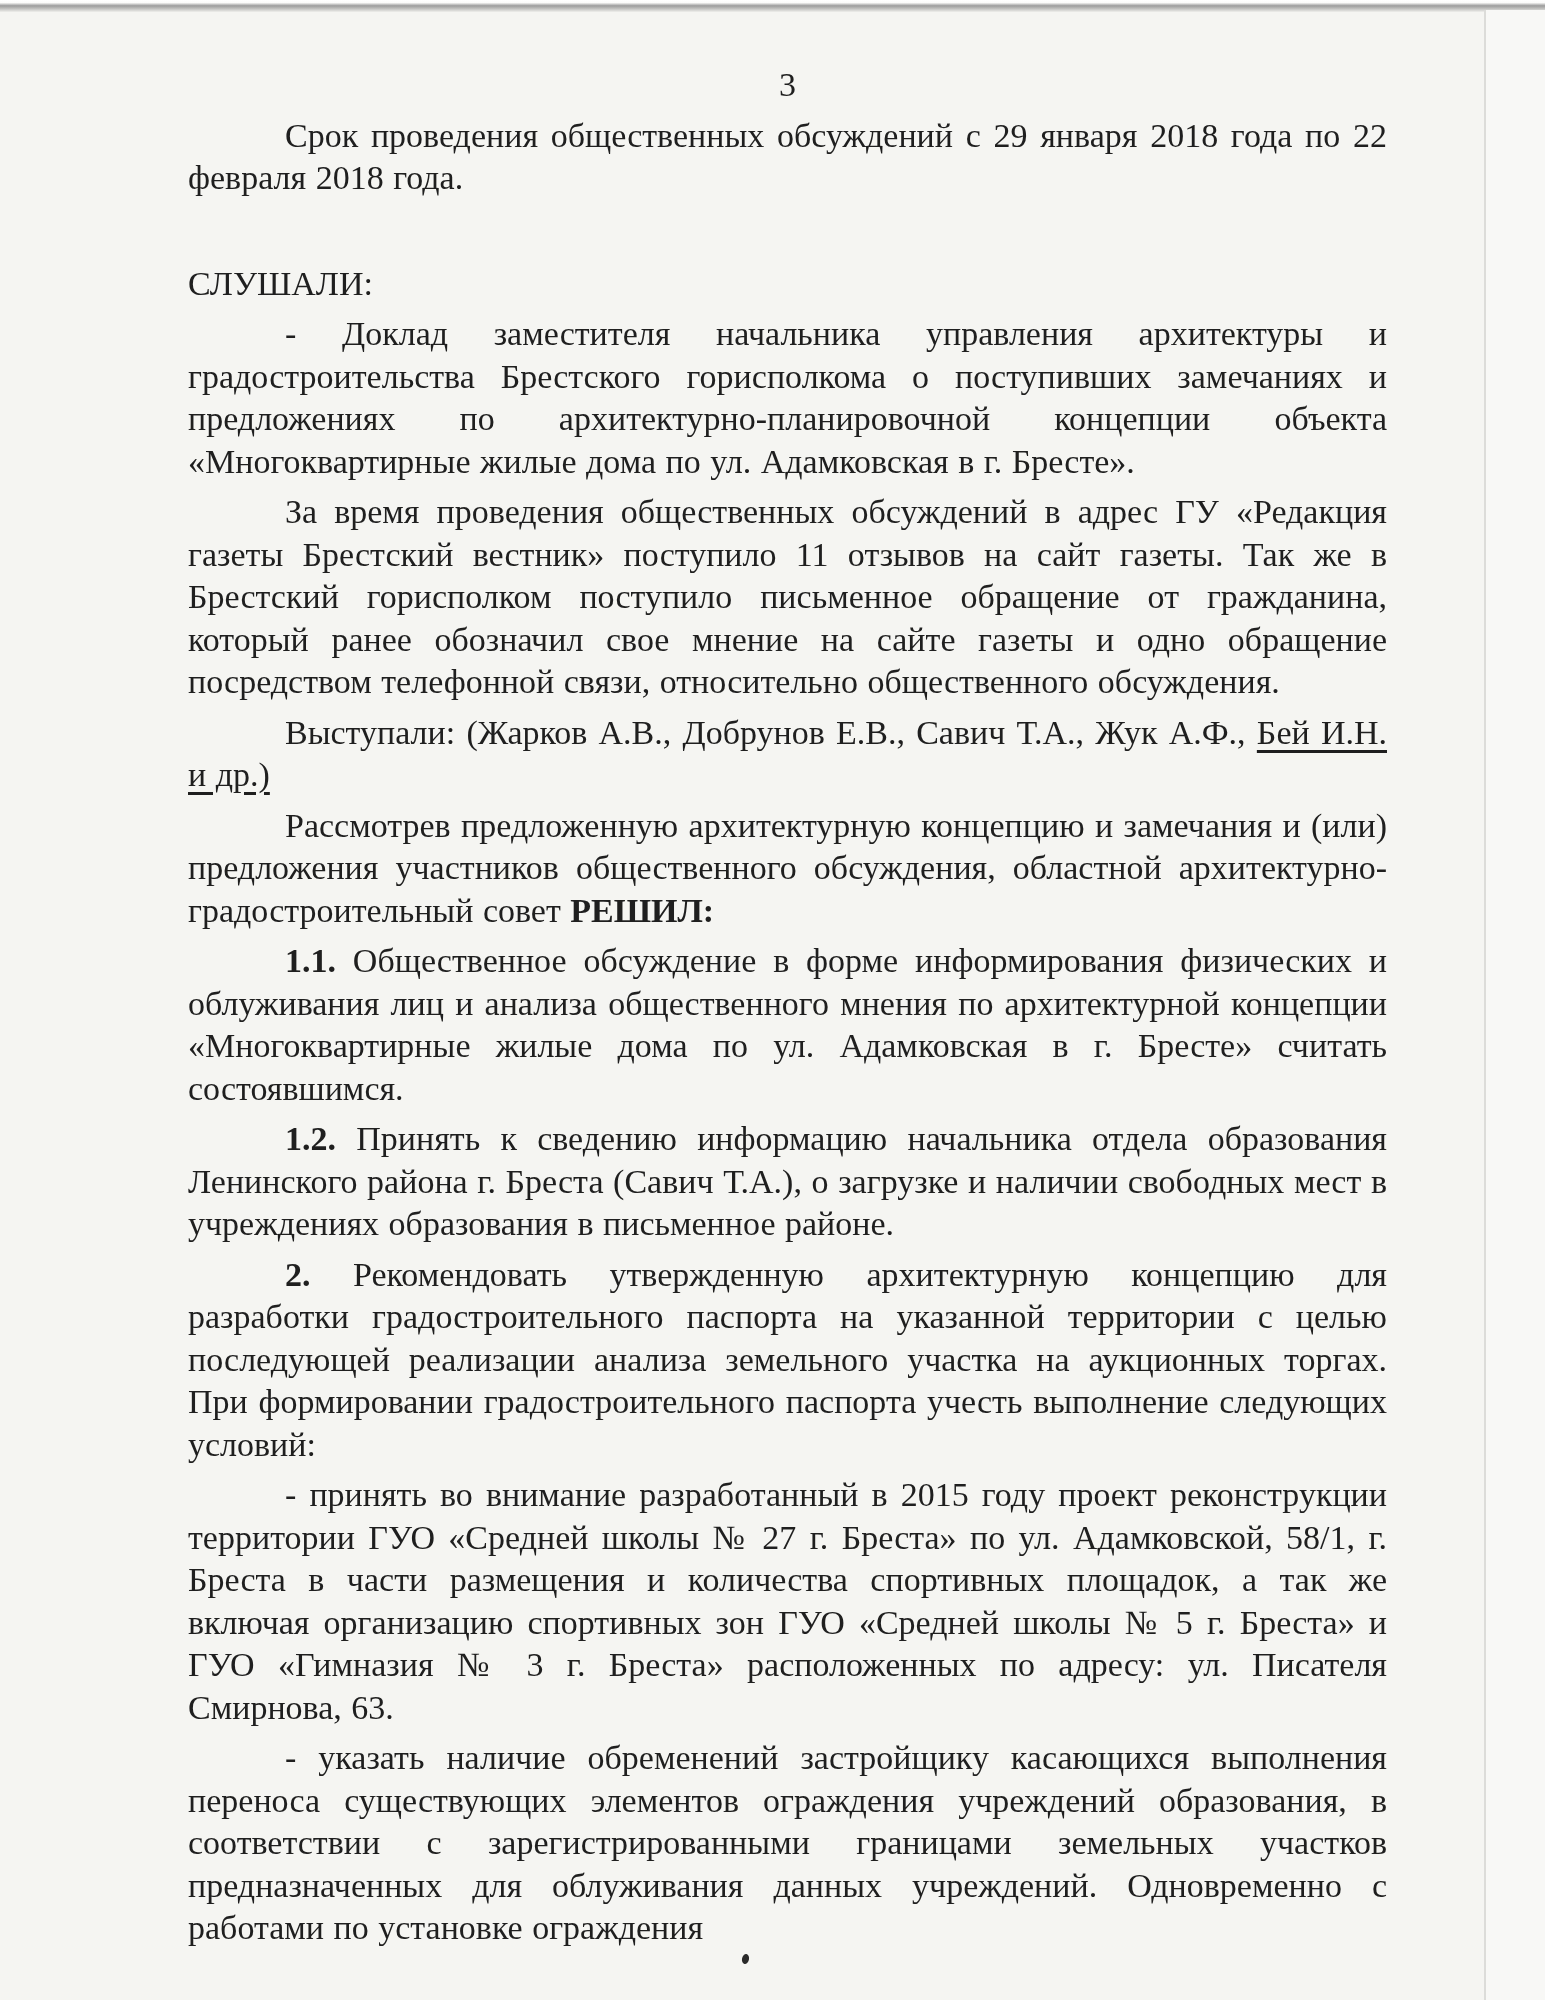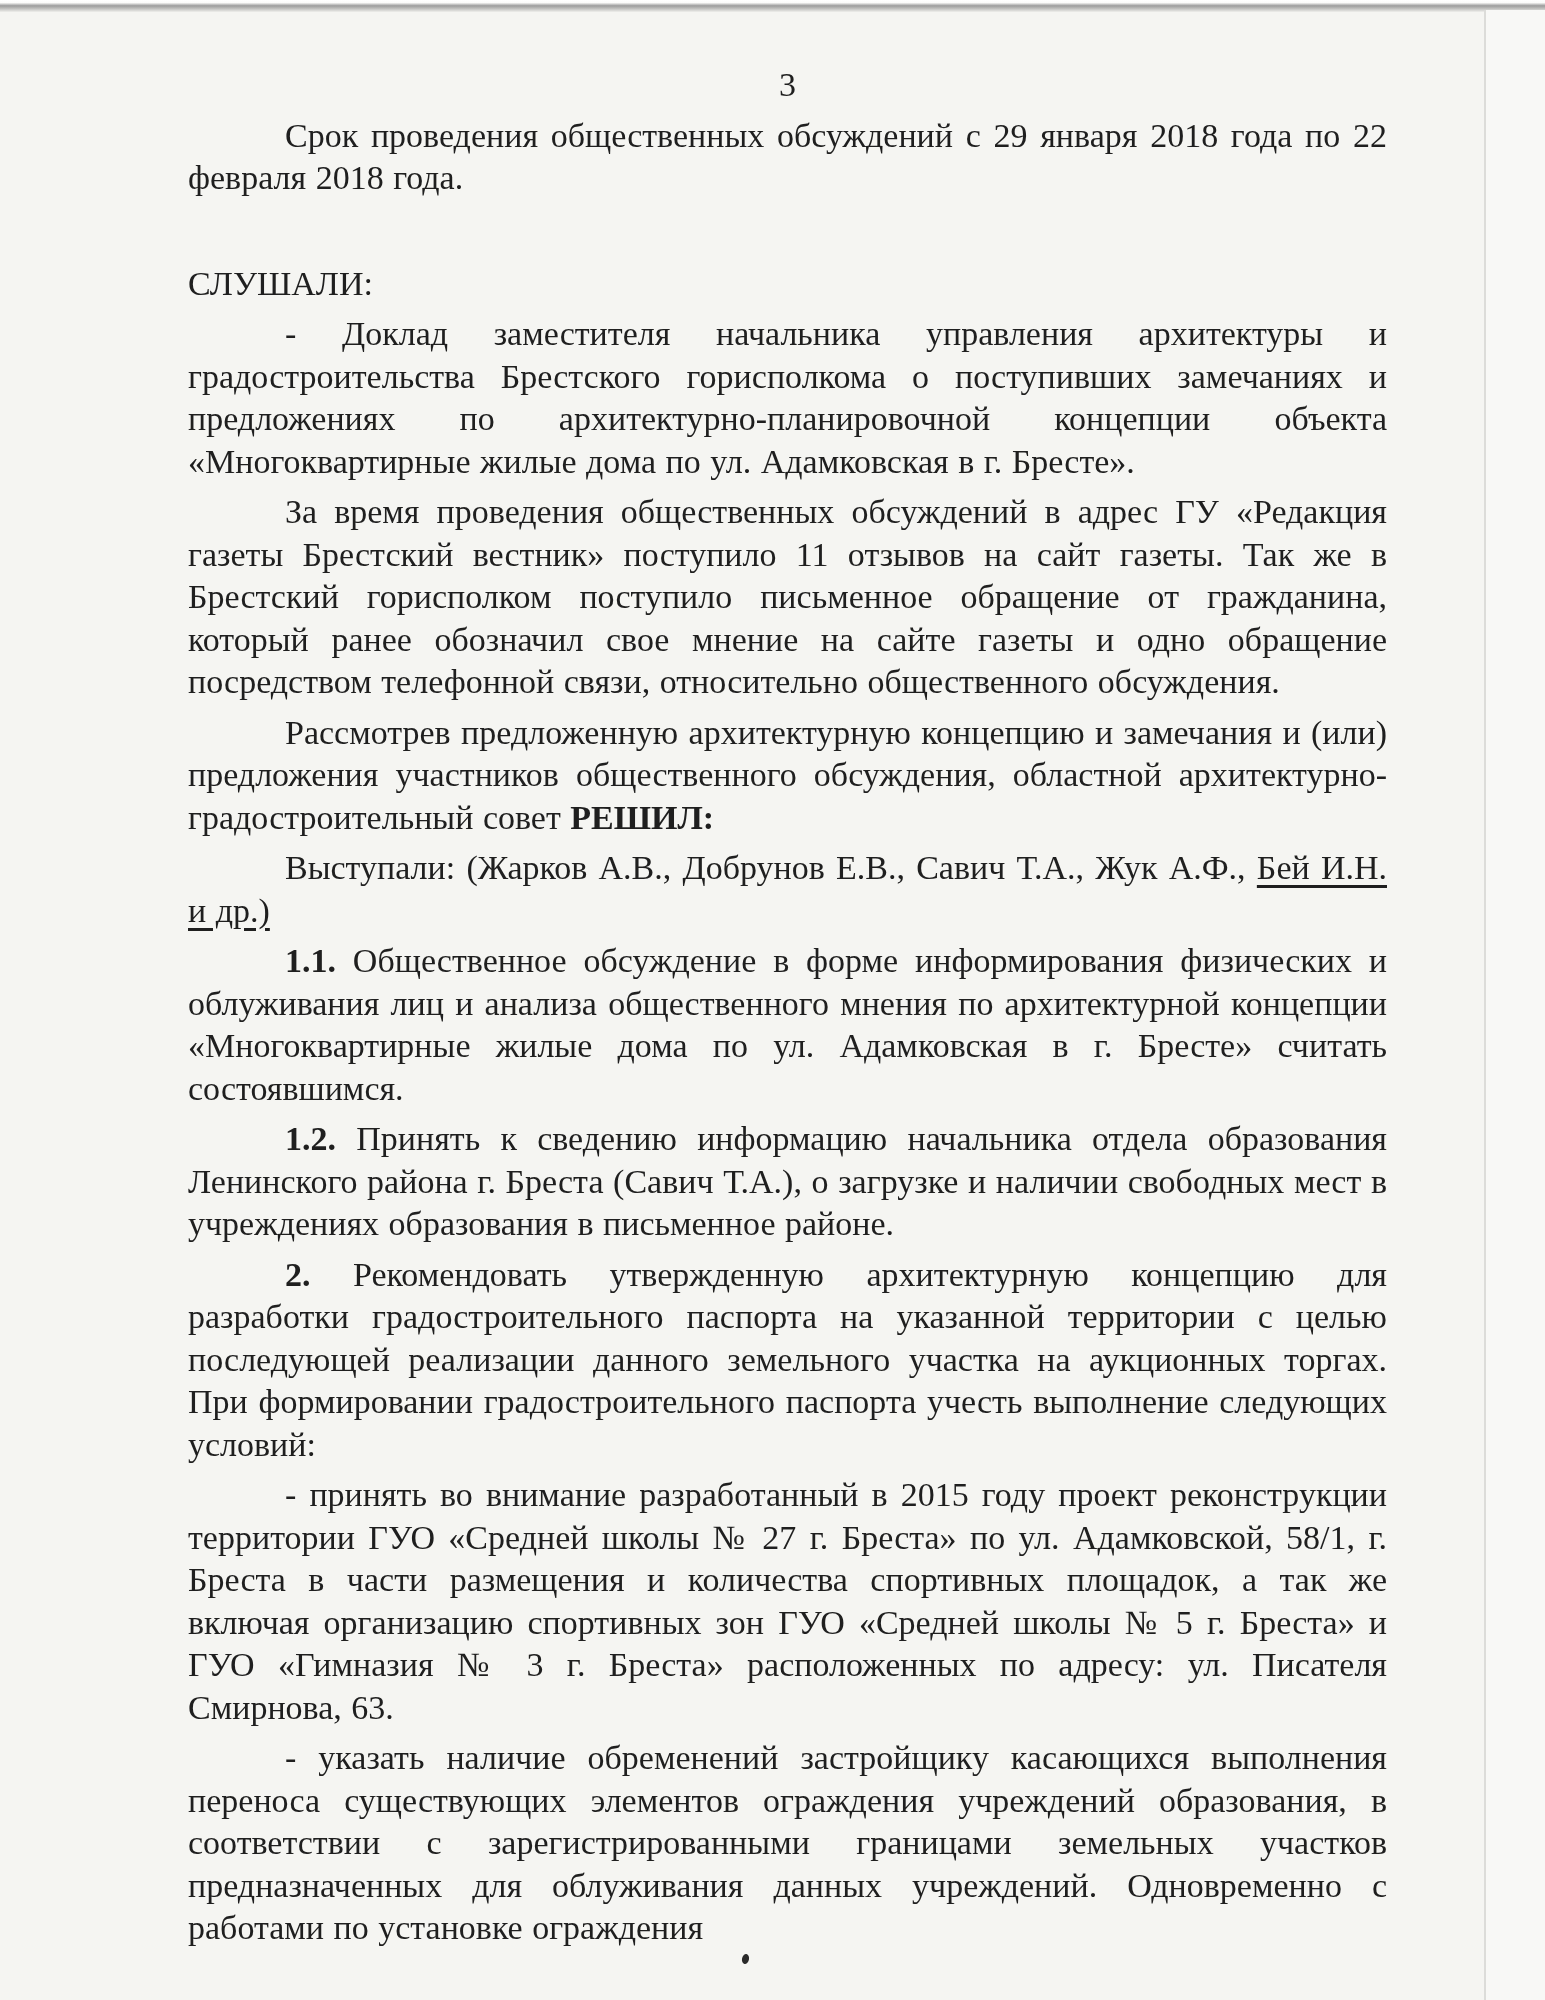--- a/index.html
+++ b/index.html
@@ -62,42 +62,42 @@
 
   <p>Срок проведения общественных обсуждений с 29 января 2018 года по 22 февраля 2018 года.</p>
 
   <p class="heading">СЛУШАЛИ:</p>
 
   <p>- Доклад заместителя начальника управления архитектуры и градостроительства Брестского горисполкома о поступивших замечаниях и предложениях по архитектурно-планировочной концепции объекта «Многоквартирные жилые дома по ул. Адамковская в г. Бресте».</p>
 
   <p>За время проведения общественных обсуждений в адрес ГУ «Редакция газеты Брестский вестник» поступило 11 отзывов на сайт газеты. Так же в Брестский горисполком поступило письменное обращение от гражданина, который ранее обозначил свое мнение на сайте газеты и одно обращение посредством телефонной связи, относительно общественного обсуждения.</p>
 
   <p>
-    <span>Рассмотрев предложенную архитектурную концепцию и замечания и (или) предложения участников общественного обсуждения, областной архитектурно-градостроительный совет</span>
-    <span class="bold">РЕШИЛ:</span>
+    <span>Выступали: (Жарков А.В., Добрунов Е.В., Савич Т.А., Жук А.Ф.,</span>
+    <span class="underline">Бей И.Н. и др.)</span>
   </p>
 
   <p>
-    <span>Выступали: (Жарков А.В., Добрунов Е.В., Савич Т.А., Жук А.Ф.,</span>
-    <span class="underline">Бей И.Н. и др.)</span>
+    <span>Рассмотрев предложенную архитектурную концепцию и замечания и (или) предложения участников общественного обсуждения, областной архитектурно-градостроительный совет</span>
+    <span class="bold">РЕШИЛ:</span>
   </p>
 
   <p>
     <span class="bold">1.1.</span>
     <span>Общественное обсуждение в форме информирования физических и облуживания лиц и анализа общественного мнения по архитектурной концепции «Многоквартирные жилые дома по ул. Адамковская в г. Бресте» считать состоявшимся.</span>
   </p>
 
   <p>
     <span class="bold">1.2.</span>
     <span>Принять к сведению информацию начальника отдела образования Ленинского района г. Бреста (Савич Т.А.), о загрузке и наличии свободных мест в учреждениях образования в письменное районе.</span>
   </p>
 
   <p>
     <span class="bold">2.</span>
-    <span>Рекомендовать утвержденную архитектурную концепцию для разработки градостроительного паспорта на указанной территории с целью последующей реализации данного земельного участка на аукционных торгах. При формировании градостроительного паспорта учесть выполнение следующих условий:</span>
+    <span>Рекомендовать утвержденную архитектурную концепцию для разработки градостроительного паспорта на указанной территории с целью последующей реализации анализа земельного участка на аукционных торгах. При формировании градостроительного паспорта учесть выполнение следующих условий:</span>
   </p>
 
   <p>- принять во внимание разработанный в 2015 году проект реконструкции территории ГУО «Средней школы № 27 г. Бреста» по ул. Адамковской, 58/1, г. Бреста в части размещения и количества спортивных площадок, а так же включая организацию спортивных зон ГУО «Средней школы № 5 г. Бреста» и ГУО «Гимназия № 3 г. Бреста» расположенных по адресу: ул. Писателя Смирнова, 63.</p>
 
   <p>- указать наличие обременений застройщику касающихся выполнения переноса существующих элементов ограждения учреждений образования, в соответствии с зарегистрированными границами земельных участков предназначенных для облуживания данных учреждений. Одновременно с работами по установке ограждения</p>
 
 </div>
 
 <div class="stray-dot"></div>
 

